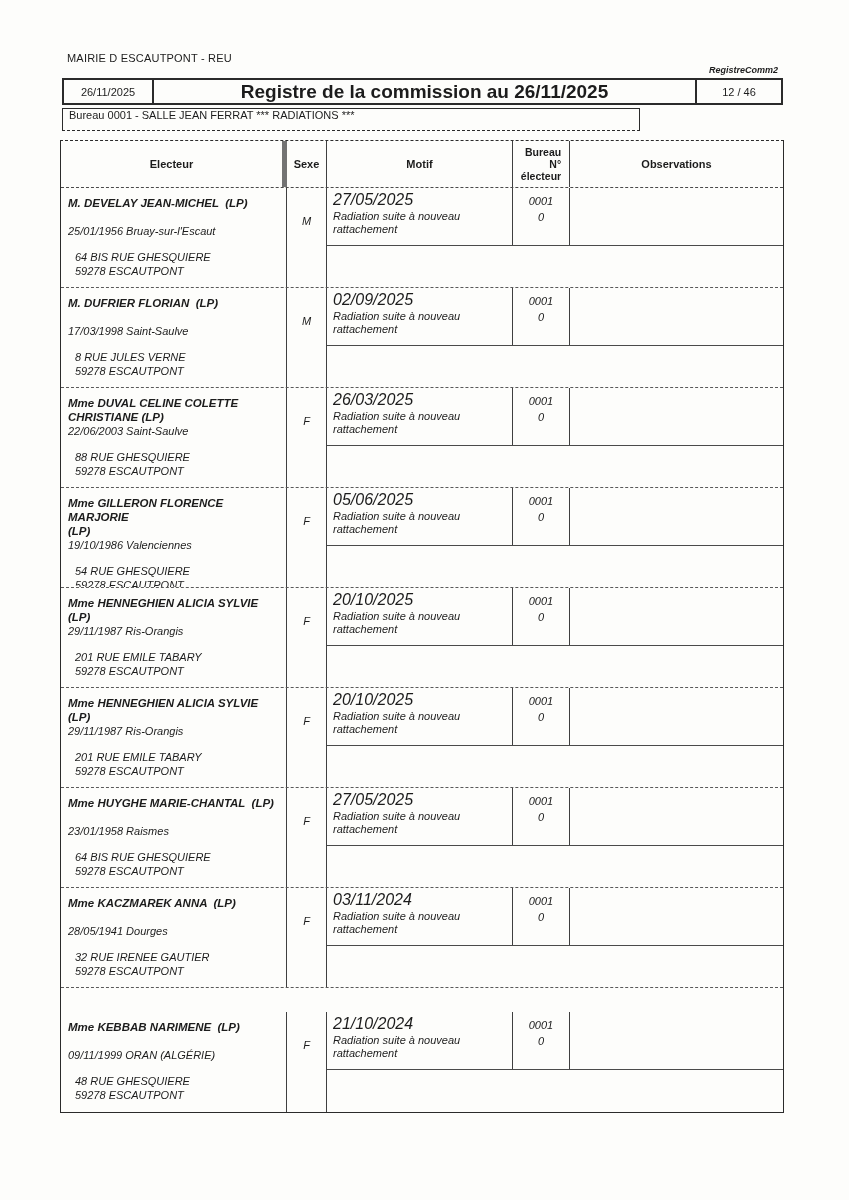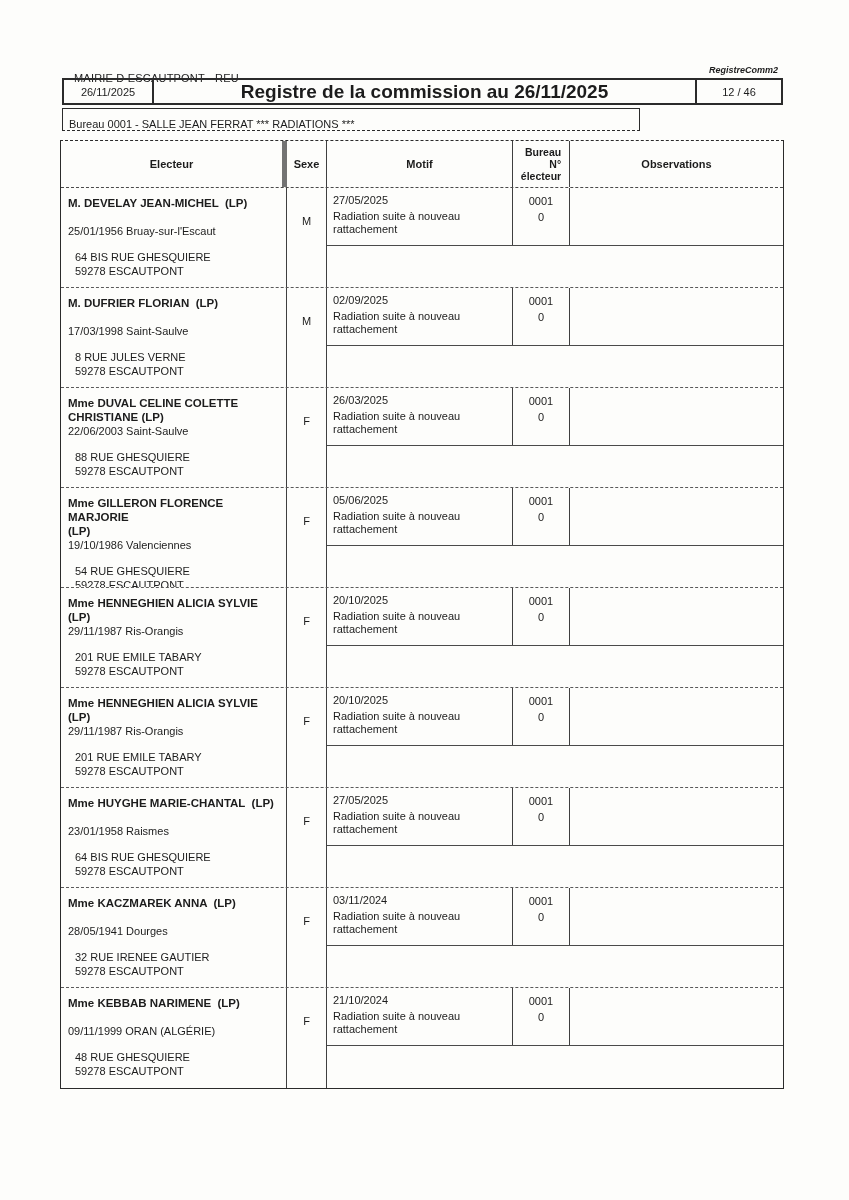--- a/index.html
+++ b/index.html
@@ -7,43 +7,43 @@
   .page {
     position:relative;
     width:849px; height:1200px;
     margin:0 auto;
     background:#fdfdfb;
     font-family:"Liberation Sans","DejaVu Sans",sans-serif;
     color:#1c1c1c;
     overflow:hidden;
   }
   .org {
-    position:absolute; left:67px; top:72px;
-    font-size:11px; letter-spacing:.2px;margin-left:7px;
+    position:absolute; left:67px; top:52px;
+    font-size:11px; letter-spacing:.2px;
   }
   .report-code {
     position:absolute; right:71px; top:65px;
     font-size:9px; font-weight:bold; font-style:italic;
   }
   .header-box {
     position:absolute; left:62px; top:78px;
     width:721px; height:27px;
     border:2px solid #2b2b2b;
     display:flex; align-items:stretch;
   }
   .hb-cell { display:flex; align-items:center; justify-content:center; font-size:11px; }
   .hb-date { width:90px; border-right:2px solid #2b2b2b; }
   .hb-title { flex:1; font-weight:bold; font-size:19px; }
   .hb-page { width:86px; border-left:2px solid #2b2b2b; }
   .bureau-box {
     position:absolute; left:62px; top:108px;
     width:578px; height:23px;
     border:1.5px solid #2b2b2b;
     border-bottom:1.5px dashed #2b2b2b;
-    display:flex; align-items:flex-end;
+    display:flex; align-items:flex-start;
     padding-left:6px; font-size:11px;
   }
   .reg-table {
     position:absolute; left:60px; top:140px;
     width:724px;
     border:1.8px solid #2b2b2b;
     border-top:1.5px dashed #2b2b2b;
   }
   .thead {
     display:flex; height:47px;
@@ -56,37 +56,38 @@
   .th-bureau { font-size:10.5px; line-height:12px; white-space:pre-line;text-align:right; }
   .w-electeur { width:226px; border-right:5px solid #737373; }
   .w-sexe    { width:40px;  border-right:1px solid #3f3f3f; }
   .w-motif   { width:186px; border-right:1px solid #3f3f3f; }
   .w-bureau  { width:57px;  border-right:1px solid #3f3f3f; }
   .w-obs     { flex:1; }
   .vrow {
     display:flex; height:100px;
     border-bottom:1px dashed #5a5a5a;
     overflow:hidden;
-  }
-  .vrow:last-child { border-bottom:none; }
+    font-style:italic;
+  }
+  .vrow:last-child { border-bottom:none;margin-top:24px; }
   .c-electeur {
     width:226px; border-right:1px solid #3f3f3f;
     padding:8px 6px 0 7px; overflow:hidden;
   }
   .v-name { font-weight:bold; font-size:11.5px; line-height:14px; min-height:28px; white-space:pre-wrap; }
   .v-birth { font-size:11px; line-height:14px; height:14px; }
   .v-addr { margin-top:12px; padding-left:7px; font-size:11px; line-height:14px; white-space:pre-line; }
   .c-sexe {
     width:40px; border-right:1px solid #3f3f3f;
     text-align:center; padding-top:27px; font-size:11px;
   }
   .c-right { flex:1; display:flex; flex-direction:column; }
   .sub-box { display:flex; height:58px; border-bottom:1px solid #4a4a4a; }
   .c-motif { width:186px; border-right:1px solid #3f3f3f; padding:5px 6px 0 6px; }
-  .m-date { font-size:11px; line-height:14px; margin-bottom:3px; }
+  .m-date { font-size:16px; line-height:14px; margin-bottom:3px; }
   .m-text { font-size:11px; line-height:13px; }
   .c-bureau {
     width:57px; border-right:1px solid #3f3f3f;
     text-align:center; padding-top:5px; font-size:11px; line-height:16px;
   }
   .c-obs { flex:1; font-size:11px; padding:5px; }
   .sub-empty { flex:1; }
 </style>
 </head>
 <body>

